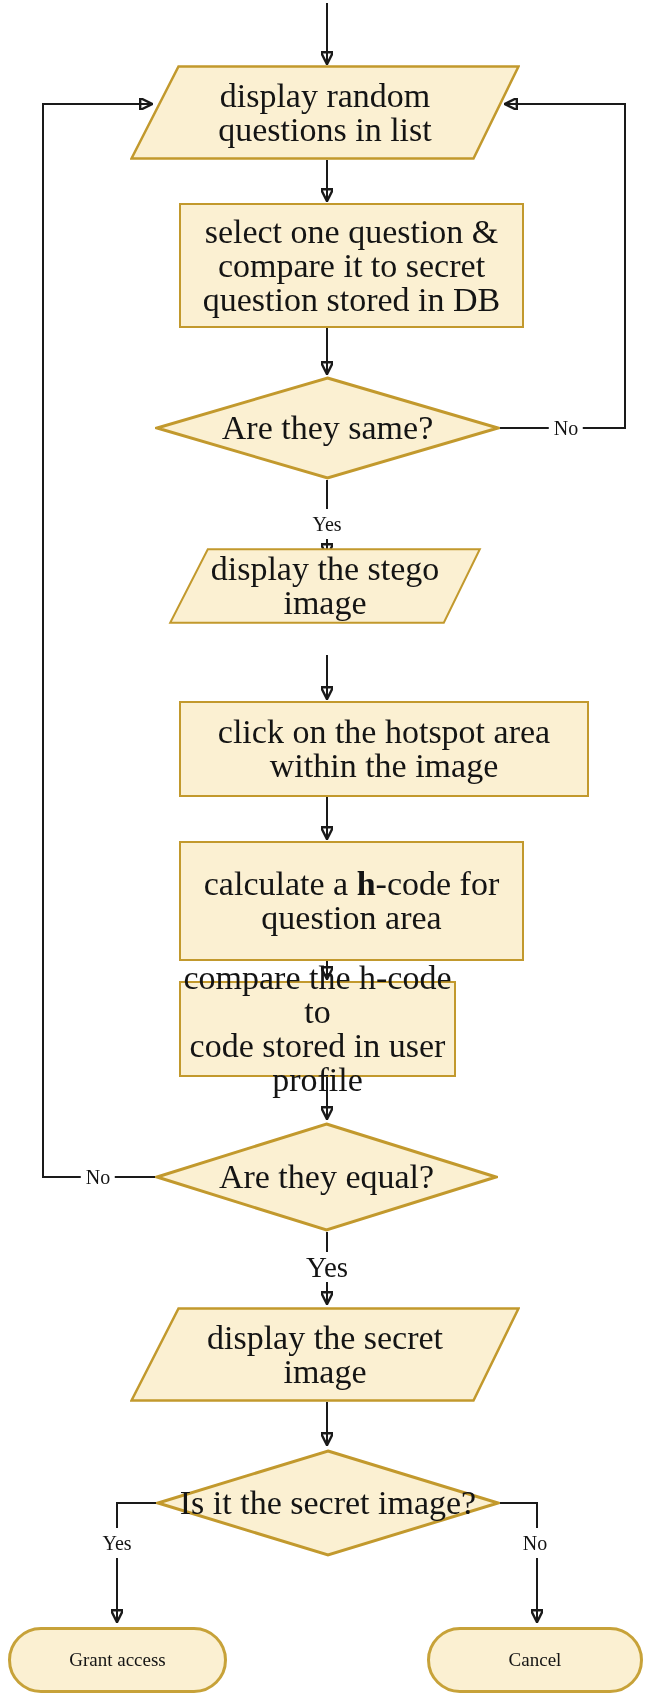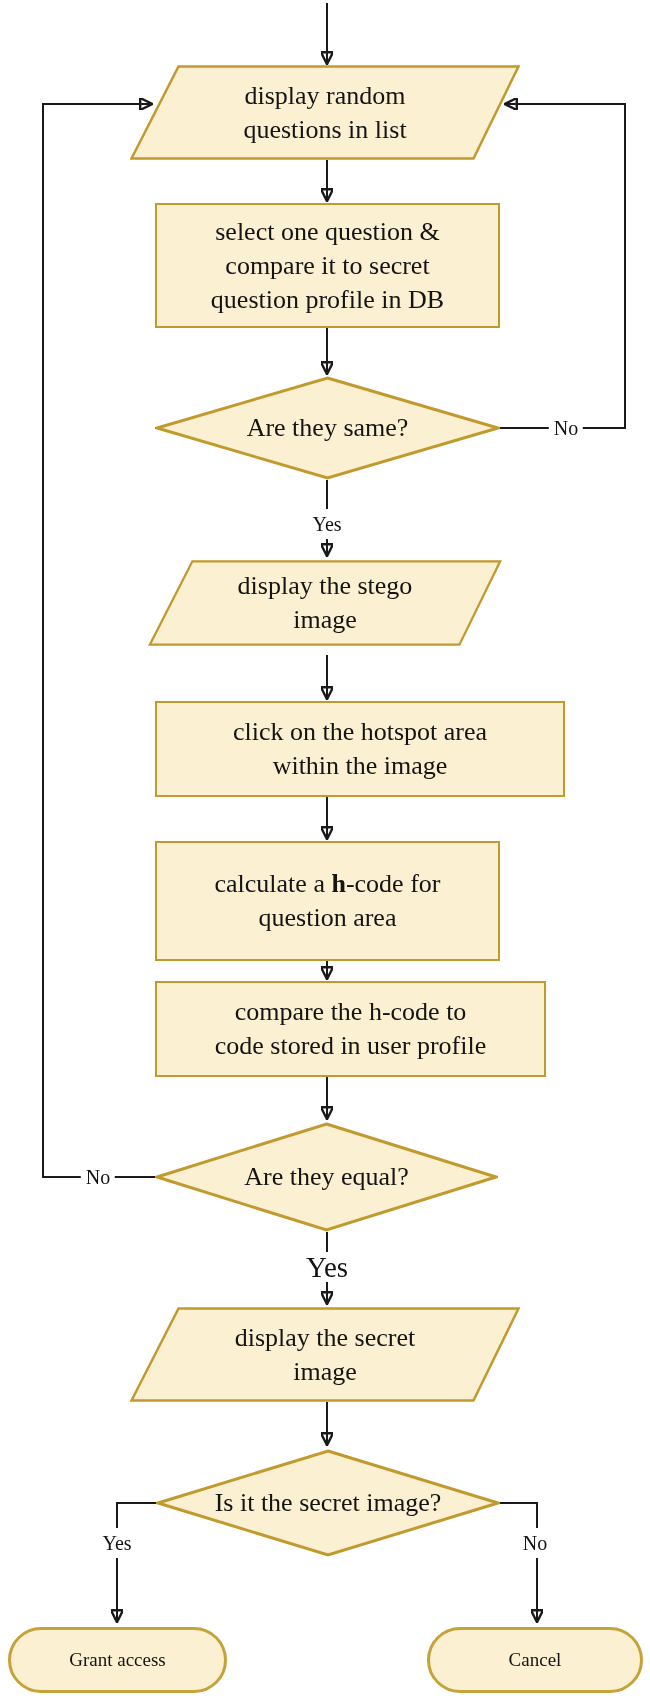--- a/index.html
+++ b/index.html
@@ -14,25 +14,25 @@
   html,body{background:var(--background);}
   .canvas{
     position:relative;width:650px;height:1701px;margin:0 auto;
     background:var(--background);
     font-family:"Liberation Serif","DejaVu Serif",serif;
     color:var(--text);overflow:hidden;
   }
   svg.wires{position:absolute;left:0;top:0;width:650px;height:1701px;}
   svg.wires path{stroke:var(--line);stroke-width:2;fill:none;}
   .node{position:absolute;display:flex;align-items:center;justify-content:center;
-        text-align:center;font-size:26px;line-height:34px;}
+        text-align:center;font-size:34px;line-height:34px;}
   .node .shape{position:absolute;left:0;top:0;width:100%;height:100%;}
   .node .shape polygon{fill:var(--shape-fill);stroke:var(--shape-border);}
   .node .txt{position:relative;z-index:2;width:100%;}
-  .box{background:var(--shape-fill);border:2.5px solid var(--shape-border);}
+  .box{background:var(--shape-fill);border:2.5px solid var(--shape-border);margin-left:24px;}
   .terminal{background:var(--shape-fill);border:3.5px solid var(--terminal-border);
             border-radius:33px;font-size:19px;}
   .edge-label{
     position:absolute;transform:translate(-50%,-50%);
     background:var(--background);padding:0 5px;font-size:20px;line-height:30px;
     z-index:3;white-space:nowrap;
   }
   .edge-label.big{font-size:29px;}
   .b{font-weight:bold;}
 </style>
@@ -70,32 +70,32 @@
     <div class="txt">
       <div>display random</div>
       <div>questions in list</div>
     </div>
   </div>
 
   <div class="node box" style="left:155px;top:203px;width:345px;height:125px">
     <div class="txt">
       <div>select one question &amp;</div>
       <div>compare it to secret</div>
-      <div>question profile in DB</div>
+      <div>question stored in DB</div>
     </div>
   </div>
 
   <div class="node" style="left:155px;top:376px;width:345px;height:104px">
     <svg class="shape" viewBox="0 0 345 104">
       <polygon points="172.5,2 343,52 172.5,102 2,52" stroke-width="3"></polygon>
     </svg>
     <div class="txt">Are they same?</div>
   </div>
 
-  <div class="node" style="left:130px;top:560px;width:390px;height:86px">
+  <div class="node" style="left:130px;top:548px;width:390px;height:76px">
     <svg class="shape" viewBox="0 0 390 95">
       <polygon points="48.5,1.5 388.5,1.5 343.5,93.5 1.5,93.5" stroke-width="2.5"></polygon>
     </svg>
     <div class="txt">
       <div>display the stego</div>
       <div>image</div>
     </div>
   </div>
 
   <div class="node box" style="left:155px;top:701px;width:410px;height:96px">
@@ -105,21 +105,21 @@
     </div>
   </div>
 
   <div class="node box" style="left:155px;top:841px;width:345px;height:120px">
     <div class="txt">
       <div><span>calculate a </span><span class="b">h</span><span>-code for</span></div>
       <div>question area</div>
     </div>
   </div>
 
-  <div class="node box" style="left:155px;top:981px;width:391px;height:96px">
+  <div class="node box" style="left:155px;top:981px;width:277px;height:96px">
     <div class="txt">
       <div>compare the h-code to</div>
       <div>code stored in user profile</div>
     </div>
   </div>
 
   <div class="node" style="left:155px;top:1122px;width:343px;height:110px">
     <svg class="shape" viewBox="0 0 343 110">
       <polygon points="171.5,2 341,55 171.5,108 2,55" stroke-width="3"></polygon>
     </svg>

